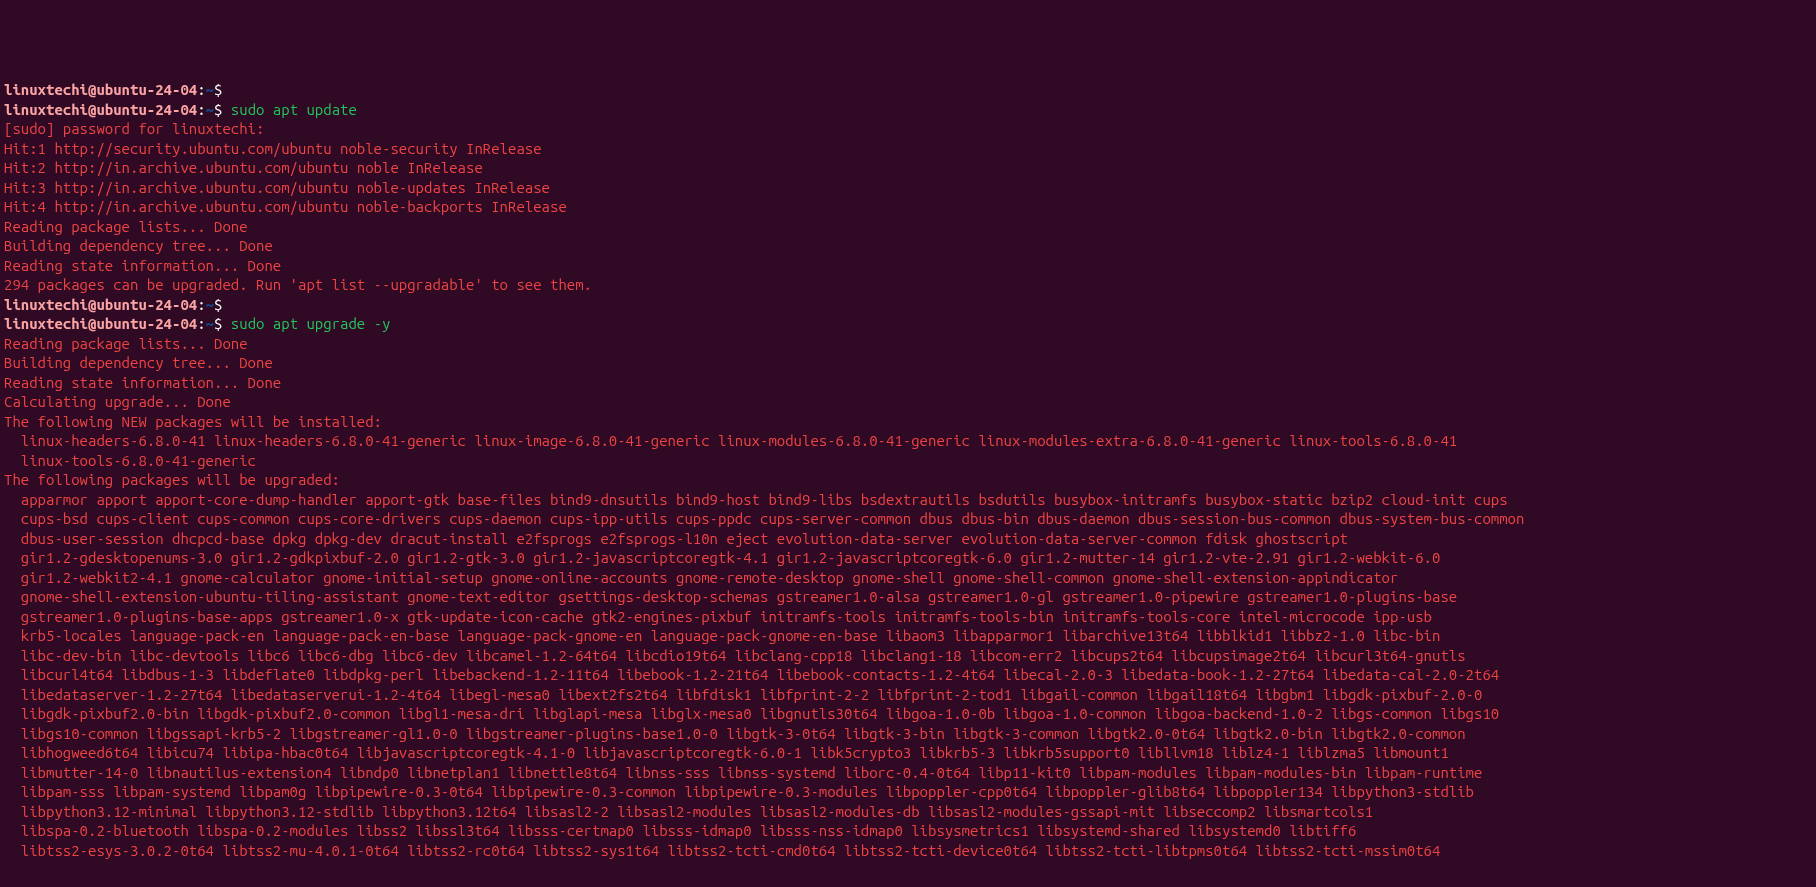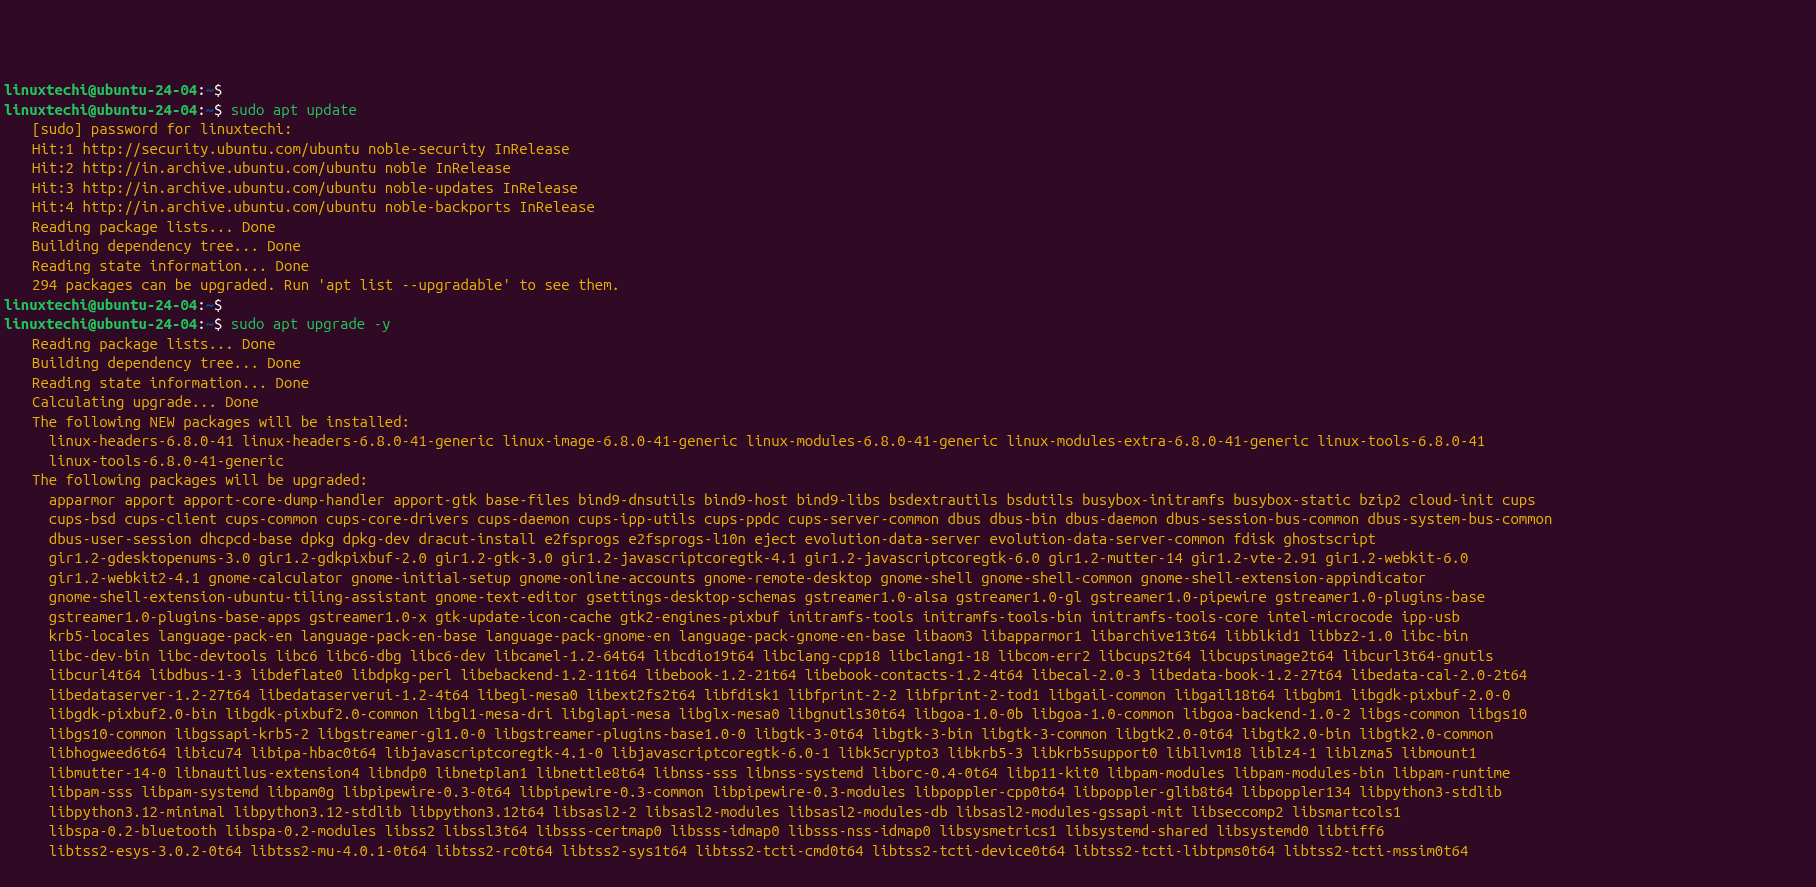--- a/index.html
+++ b/index.html
@@ -14,36 +14,35 @@
       line-height: 1.3;
       color: #ffffff;
       padding: 2px 4px;
       white-space: pre-wrap;
       overflow-wrap: break-word;
     }
     .terminal {
       width: 100%;
     }
     .prompt-user {
-      color: #22c55e;
+      color: #fca5a5;
       font-weight: bold;
     }
     .prompt-path {
       color: #12488b;
       font-weight: bold;
     }
     .prompt-dollar {
       color: #ffffff;
     }
     .command {
       color: #22c55e;
     }
     .output {
-      color: #eab308;
-      margin-left: 28px;
+      color: #ef4444;
     }
     .indented {
       padding-left: 2ch;
     }
     .line {
       display: block;
     }
   </style>
 </head>
 <body>

